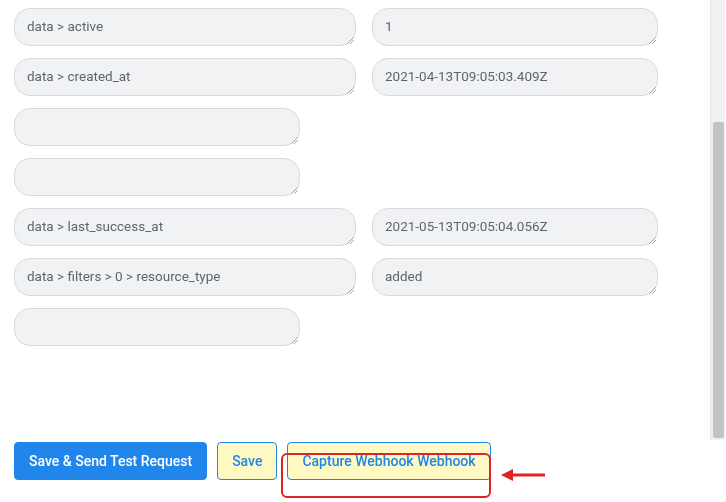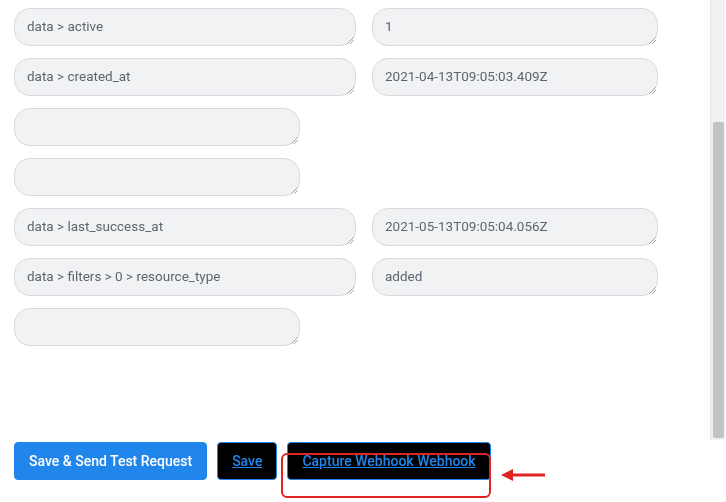--- a/index.html
+++ b/index.html
@@ -49,21 +49,21 @@
     height: 38px;
     padding: 0 14px;
     border-radius: 4px;
     font-size: 14px;
     font-weight: 500;
     cursor: pointer;
     border: 1px solid transparent;
     user-select: none;
   }
   .btn-primary { background: #2186eb; color: #fff; border-color: #2186eb; }
-  .btn-outline { background: #000000; color: #2186eb; border-color: #2186eb; text-decoration: underline; }
+  .btn-outline { background: #fef9c3; color: #2186eb; border-color: #2186eb; }
   .callout {
     position: absolute;
     border: 2px solid #e02424;
     border-radius: 6px;
     pointer-events: none;
   }
   .arrow {
     position: absolute;
     color: #e02424;
   }

